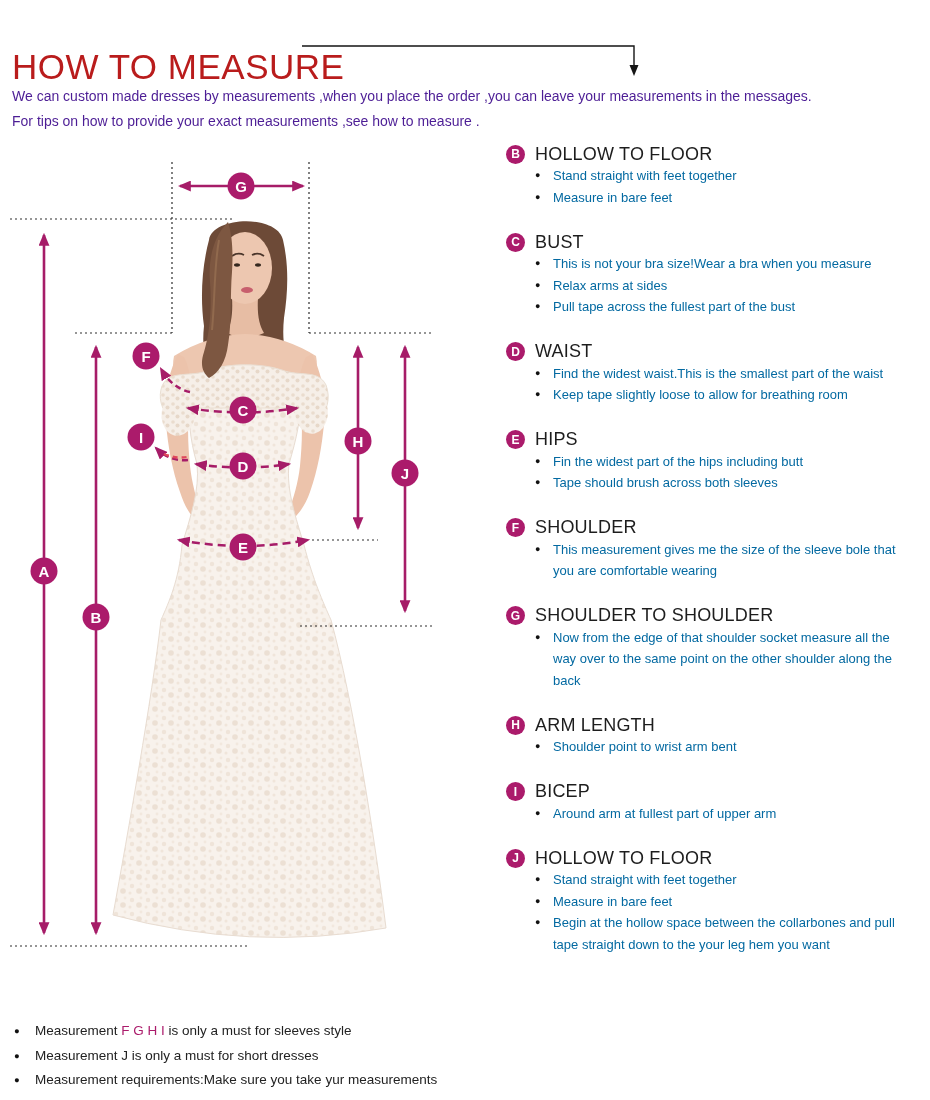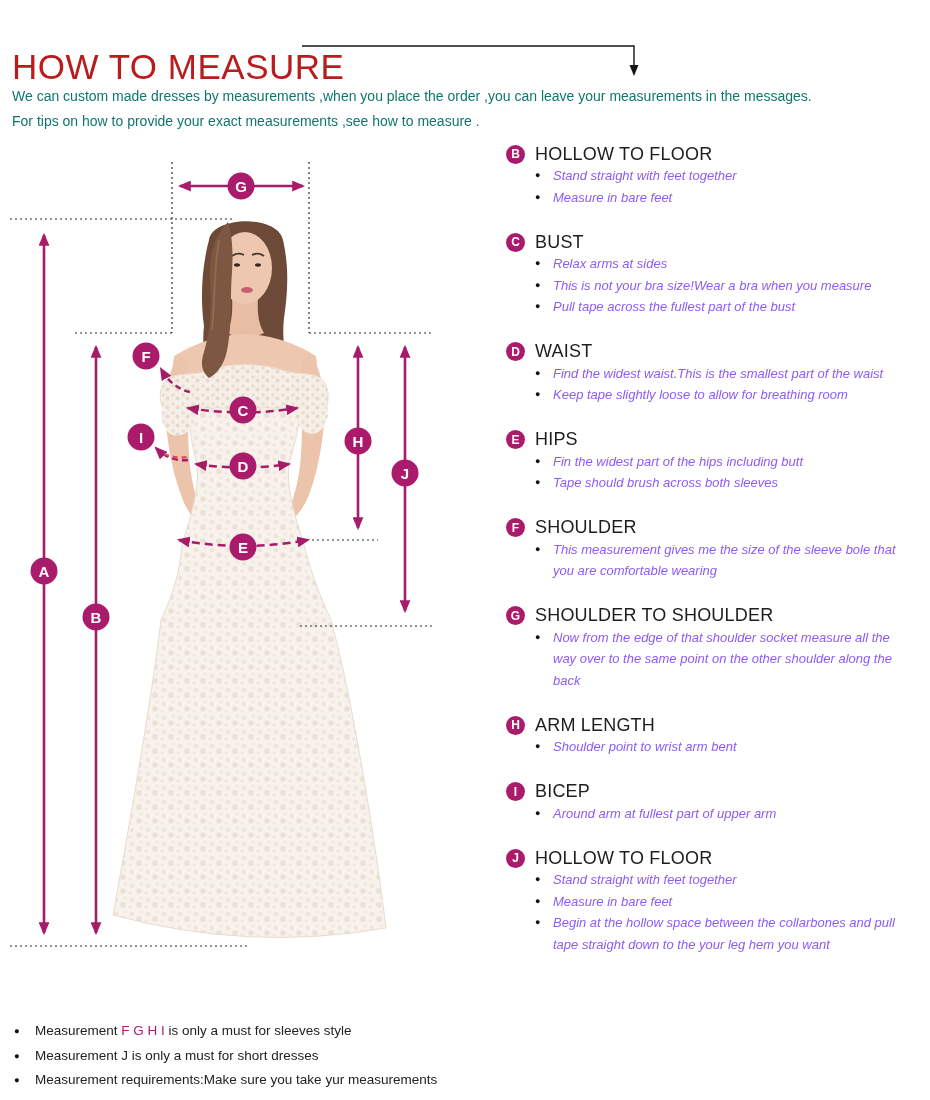--- a/index.html
+++ b/index.html
@@ -1,31 +1,31 @@
 <!DOCTYPE html>
 <html><head>
 <meta charset="utf-8">
 <style>
   html,body{margin:0;padding:0;background:#ffffff;}
   body{width:930px;height:1100px;position:relative;overflow:hidden;
        font-family:"Liberation Sans",sans-serif;color:#1c1c1c;}
   .page-title{position:absolute;left:12px;top:24px;font-size:35px;letter-spacing:.5px;
        color:#b91c1c;font-weight:400;white-space:nowrap;}
   #title-arrow{position:absolute;left:0;top:0;}
-  .intro{position:absolute;left:12px;top:84px;width:880px;font-size:14px;line-height:24px;color:#0f766e;}
+  .intro{position:absolute;left:12px;top:84px;width:880px;font-size:14px;line-height:24px;color:#4c1d95;}
   .intro p{margin:0 0 1px 0;}
   
   .measure-col{position:absolute;left:506px;top:143px;width:424px;}
   .sec{margin-bottom:23px;}
   .sec-head{display:flex;align-items:center;gap:10px;height:22px;}
   .badge{flex:0 0 19px;width:19px;height:19px;border-radius:50%;background:#ab1b6b;color:#fff;
        font-size:12px;font-weight:bold;display:flex;align-items:center;justify-content:center;}
   .sec-title{font-size:18px;color:#1d1d1d;letter-spacing:.2px;}
   .sec ul{margin:0;padding:0 0 0 29px;list-style:none;}
-  .sec li{position:relative;padding-left:18px;font-size:13px;line-height:21.5px;color:#8b5cf6;max-width:358px;font-style:italic;}
+  .sec li{position:relative;padding-left:18px;font-size:13px;line-height:21.5px;color:#0369a1;max-width:358px;}
   .sec li::before{content:"●";position:absolute;left:0;top:0;font-size:9px;color:#111;}
   
   .notes{position:absolute;left:14px;top:985px;width:440px;margin-top:34px;}
   .note{position:relative;padding-left:21px;font-size:13.5px;line-height:24.5px;color:#222;}
   .note::before{content:"●";position:absolute;left:0;top:0;font-size:9.5px;color:#111;}
   .note .hl{color:#ab1b6b;}
   #diagram{position:absolute;left:0;top:140px;}
   svg text.cl{font-family:"Liberation Sans",sans-serif;font-weight:bold;fill:#ffffff;}
 </style>
 </head>
@@ -176,22 +176,22 @@
       <li>Measure in bare feet</li>
     </ul>
   </div>
 
   <div class="sec">
     <div class="sec-head">
       <span class="badge">C</span>
       <span class="sec-title">BUST</span>
     </div>
     <ul>
+      <li>This is not your bra size!Wear a bra when you measure</li>
       <li>Relax arms at sides</li>
-      <li>This is not your bra size!Wear a bra when you measure</li>
       <li>Pull tape across the fullest part of the bust</li>
     </ul>
   </div>
 
   <div class="sec">
     <div class="sec-head">
       <span class="badge">D</span>
       <span class="sec-title">WAIST</span>
     </div>
     <ul>

